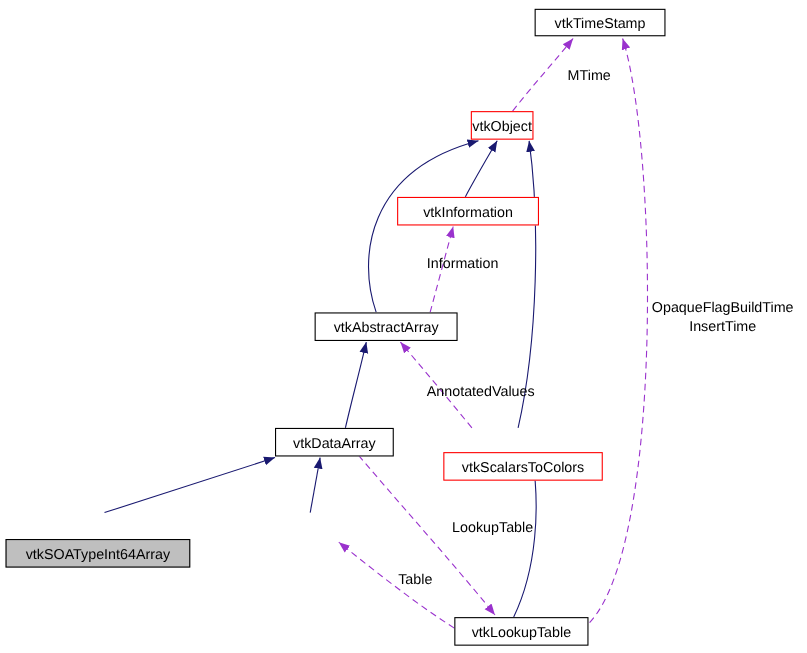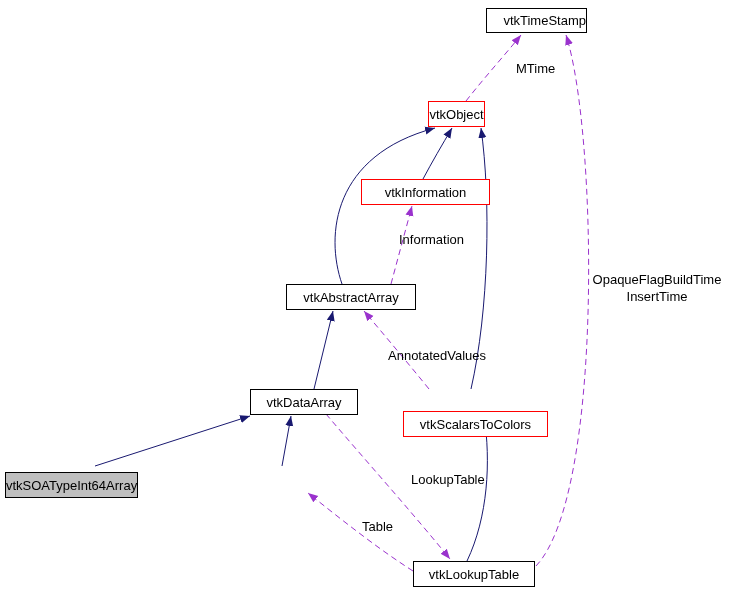--- a/index.html
+++ b/index.html
@@ -84,21 +84,21 @@
     <path class="edge-inherit" d="M 467 561 C 488 517, 491 461, 484 416" marker-end="url(#ah-i)"></path>
 
     <path class="edge-usage" d="M 466 101 C 484 78, 504 56, 521 35" marker-end="url(#ah-u)"></path>
     <path class="edge-usage" d="M 536 566 C 604 494, 597 130, 566 35" marker-end="url(#ah-u)"></path>
     <path class="edge-usage" d="M 391 284 C 398 258, 405 232, 412 206" marker-end="url(#ah-u)"></path>
     <path class="edge-usage" d="M 429 389 C 407 362, 386 337, 364 311" marker-end="url(#ah-u)"></path>
     <path class="edge-usage" d="M 326 414 C 366 461, 411 511, 450 559" marker-end="url(#ah-u)"></path>
     <path class="edge-usage" d="M 413 571 C 377 548, 342 520, 308 493" marker-end="url(#ah-u)"></path>
   </svg>
 
-  <div class="node" style="left:486px; top:8px; width:101px; height:25px;justify-content:flex-end;">
+  <div class="node" style="left:486px; top:8px; width:119px; height:25px;">
     <span>vtkTimeStamp</span>
   </div>
 
   <div class="node truncated" style="left:428px; top:101px; width:57px;">
     <span>vtkObject</span>
   </div>
 
   <div class="node truncated" style="left:361px; top:179px; width:129px;">
     <span>vtkInformation</span>
   </div>
@@ -108,32 +108,32 @@
   </div>
 
   <div class="node" style="left:250px; top:389px; width:108px;">
     <span>vtkDataArray</span>
   </div>
 
   <div class="node truncated" style="left:403px; top:389px; width:145px;margin-top:22px;">
     <span>vtkScalarsToColors</span>
   </div>
 
-  <div class="node current" style="left:5px; top:472px; width:133px;">
+  <div class="node current" style="left:5px; top:490px; width:168px;">
     <span>vtkSOATypeInt64Array</span>
   </div>
 
 
   <div class="node" style="left:413px; top:561px; width:122px;">
     <span>vtkLookupTable</span>
   </div>
 
   <div class="edge-label" style="left:516px; top:61px;">MTime</div>
 
-  <div class="edge-label" style="left:399px; top:232px;">Information</div>
+  <div class="edge-label" style="left:388px; top:232px;">Information</div>
 
   <div class="edge-label build-block" style="left:582px; top:271px; width:150px;">
     <span>OpaqueFlagBuildTime</span>
     <span>InsertTime</span>
   </div>
 
   <div class="edge-label" style="left:388px; top:348px;">AnnotatedValues</div>
 
   <div class="edge-label" style="left:411px; top:472px;">LookupTable</div>
 

